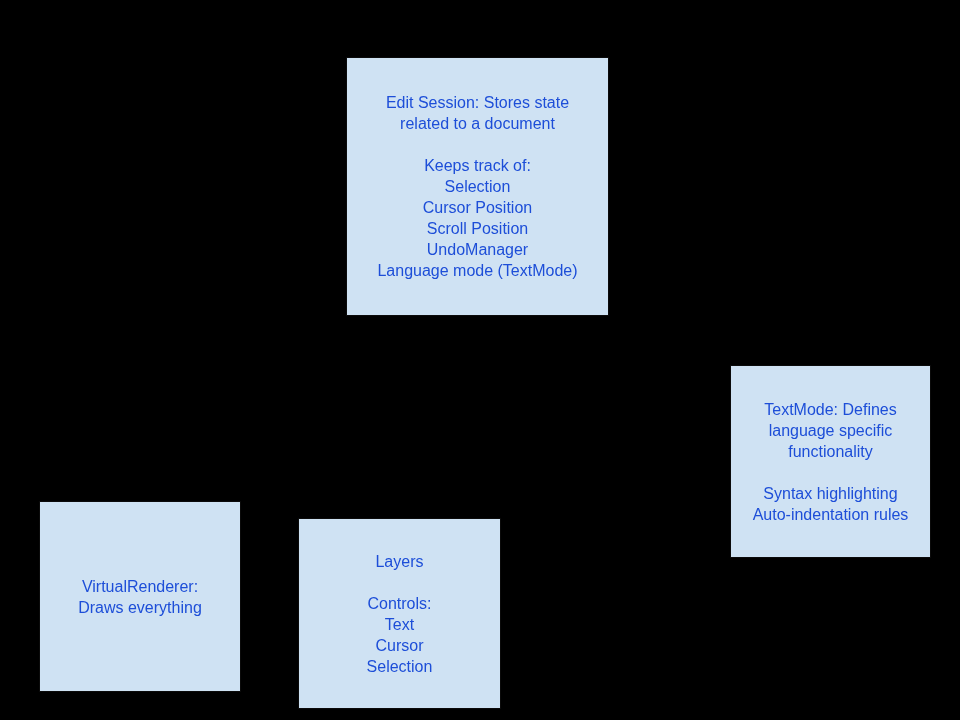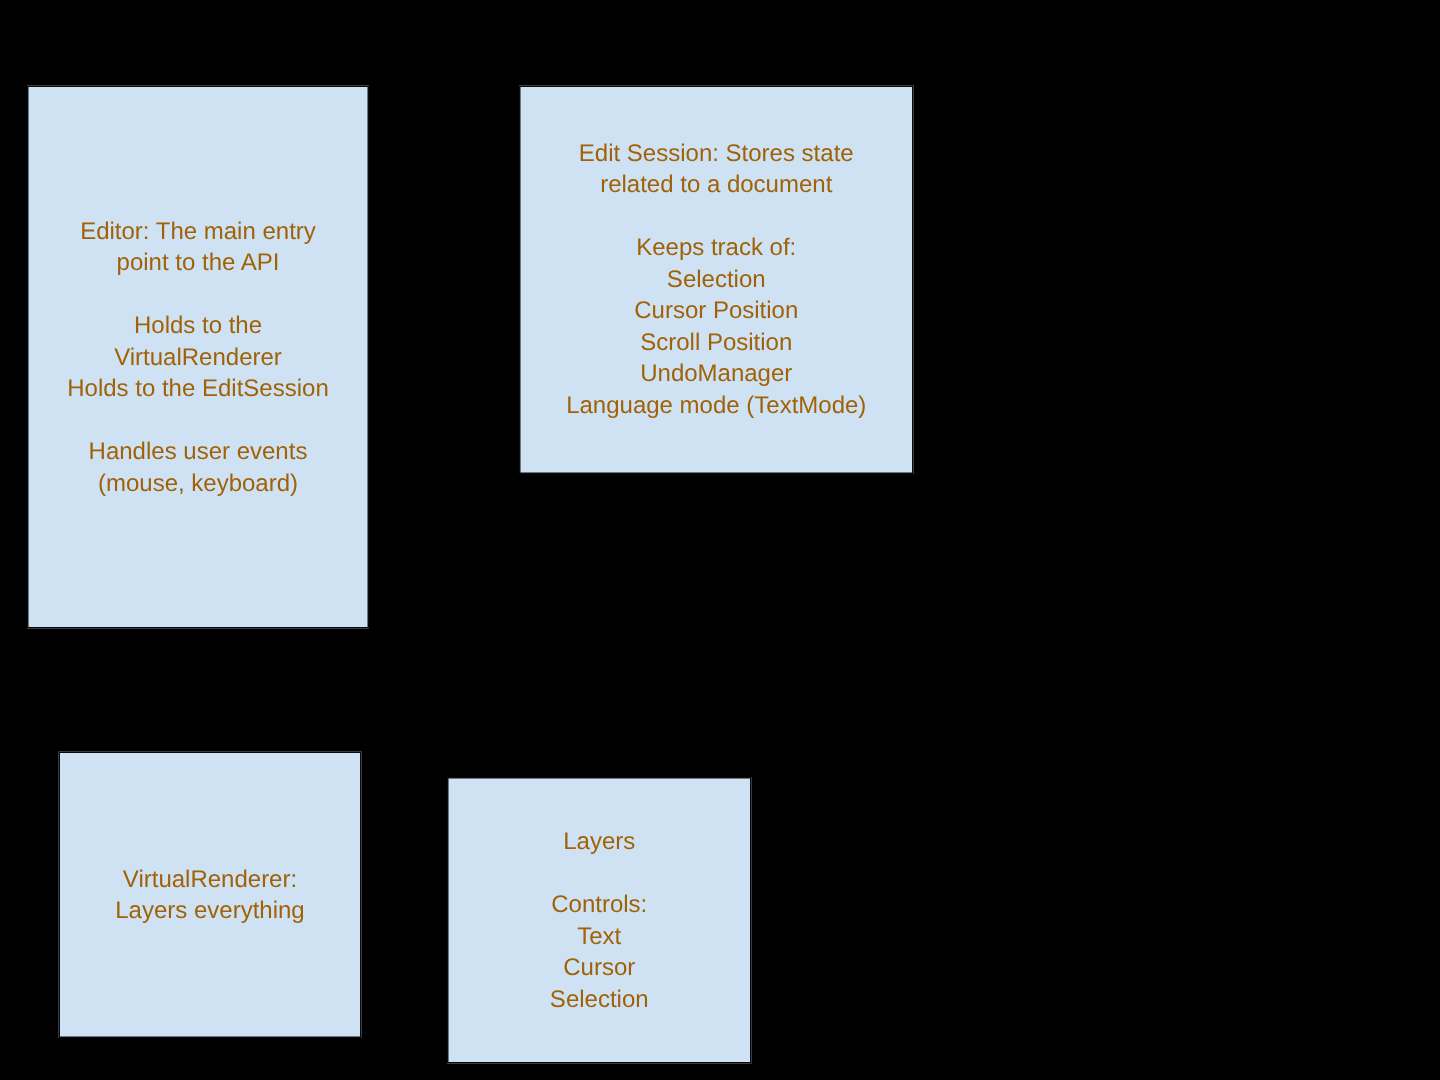--- a/index.html
+++ b/index.html
@@ -26,64 +26,61 @@
     box-sizing: border-box;
     display: flex;
     align-items: center;
     justify-content: center;
   }
   .box-text {
     white-space: pre-line;
     text-align: center;
     font-size: 16px;
     line-height: 21px;
-    color: #a16207;
+    color: #1d4ed8;
     padding: 0 6px;
   }
   .box-editor           { left: 18px;  top: 57px;  width: 228px; height: 362px; }
   .box-edit-session     { left: 346px; top: 57px;  width: 263px; height: 259px; }
   .box-document         { left: 730px; top: 57px;  width: 201px; height: 259px; }
   .box-textmode         { left: 730px; top: 365px; width: 201px; height: 193px; }
   .box-virtual-renderer { left: 39px;  top: 501px; width: 202px; height: 191px; }
   .box-layers           { left: 298px; top: 518px; width: 203px; height: 191px; }
 </style>
 </head>
 <body>
 
 <div class="canvas">
 
-  <div class="box box-editor">
-    <div class="box-text">Editor: The main entry
-point to the API
-
-Holds to the
-VirtualRenderer
-Holds to the EditSession
-
-Handles user events
-(mouse, keyboard)</div>
-  </div>
 
   <div class="box box-edit-session">
     <div class="box-text">Edit Session: Stores state
 related to a document
 
 Keeps track of:
 Selection
 Cursor Position
 Scroll Position
 UndoManager
 Language mode (TextMode)</div>
   </div>
 
 
+  <div class="box box-textmode">
+    <div class="box-text">TextMode: Defines
+language specific
+functionality
+
+Syntax highlighting
+Auto-indentation rules</div>
+  </div>
 
   <div class="box box-virtual-renderer">
     <div class="box-text">VirtualRenderer:
-Layers everything</div>
+Draws everything</div>
   </div>
 
   <div class="box box-layers">
     <div class="box-text">Layers
 
 Controls:
 Text
 Cursor
 Selection</div>
   </div>

